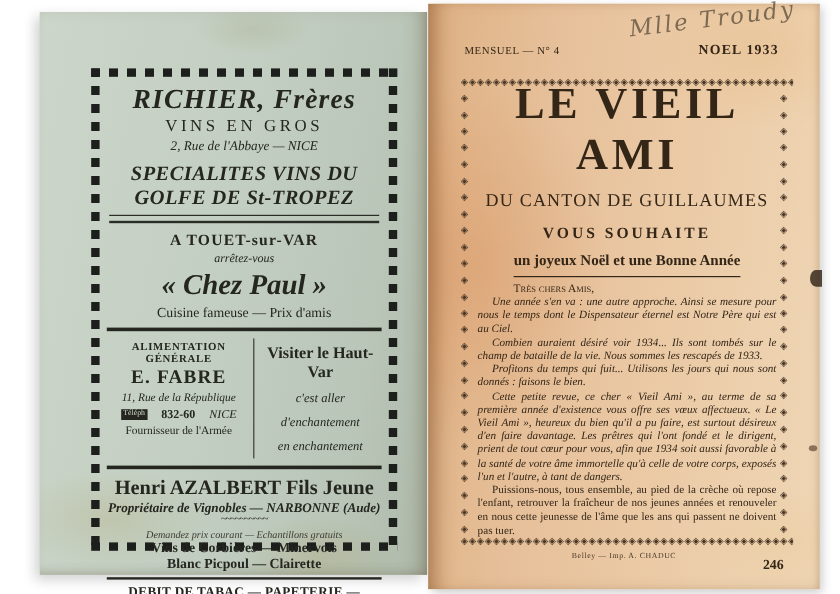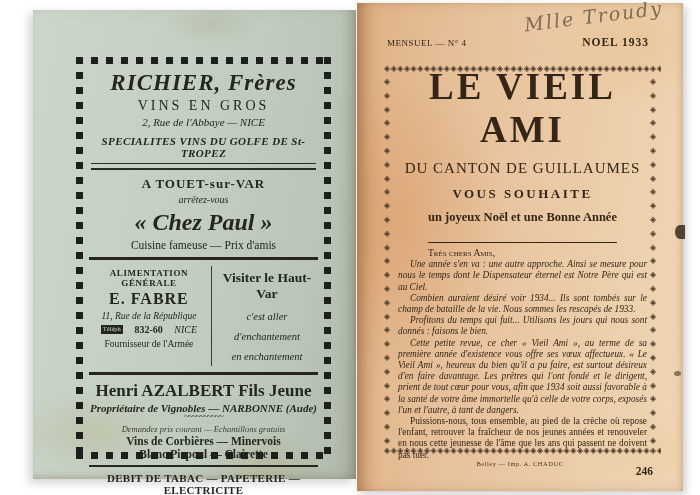--- a/index.html
+++ b/index.html
@@ -22,21 +22,21 @@
   }
   .dframe-strip{position:absolute;background-repeat:repeat;}
   .df-top   {left:0;right:0;top:0;height:7px;   background:repeating-linear-gradient(90deg,#1d1f1c 0 7px,transparent 7px 15px);}
   .df-bottom{left:0;right:0;bottom:0;height:7px;background:repeating-linear-gradient(90deg,#1d1f1c 0 7px,transparent 7px 15px);}
   .df-left  {top:0;bottom:0;left:0;width:7px;   background:repeating-linear-gradient(180deg,#1d1f1c 0 7px,transparent 7px 15px);}
   .df-right {top:0;bottom:0;right:0;width:7px;  background:repeating-linear-gradient(180deg,#1d1f1c 0 7px,transparent 7px 15px);}
   .ads{position:absolute;left:56px;top:56px;width:229px;height:384px;text-align:center;color:#24261f;}
   .ad-richier-name{font-size:23px;font-weight:bold;font-style:italic;letter-spacing:1px;margin-top:4px;}
   .ad-richier-l2{font-size:14px;letter-spacing:3px;margin-top:2px;}
   .ad-richier-l3{font-size:11px;font-style:italic;margin-top:2px;}
-  .ad-richier-spec{font-size:11px;font-style:italic;font-weight:bold;letter-spacing:.4px;margin-top:7px;}
+  .ad-richier-spec{font-size:17px;font-style:italic;font-weight:bold;letter-spacing:.4px;margin-top:7px;}
   .rule-double{height:4px;border-top:1px solid #2a2c26;border-bottom:2px solid #2a2c26;margin:4px 2px 6px 2px;}
   .rule-heavy{border-top:3px solid #24261f;margin:6px 0;}
   .rule-med{border-top:2px solid #24261f;margin:5px 0;}
   .ad-touet{font-size:13px;font-weight:bold;letter-spacing:1px;margin-top:3px;}
   .ad-arretez{font-size:10px;font-style:italic;margin-top:2px;}
   .ad-chezpaul{font-size:24px;font-weight:bold;font-style:italic;margin-top:4px;}
   .ad-cuisine{font-size:11.5px;margin-top:3px;}
   .fabre-row{display:flex;text-align:center;margin:2px 0;}
   .fabre-col{width:54%;padding:2px 2px 4px 0;}
   .hautvar-col{width:46%;border-left:1px solid #3a3c35;padding:2px 0 4px 4px;}
@@ -77,21 +77,21 @@
   .orn-frame{position:absolute;left:27px;top:61px;width:277px;height:393px;color:#473524;}
   .orn-h{position:absolute;left:0;right:0;height:11px;font-family:"DejaVu Sans",sans-serif;font-size:8px;line-height:10px;letter-spacing:.5px;white-space:nowrap;overflow:hidden;text-align:center;}
   .orn-top{top:0;} .orn-bot{bottom:0;}
   .orn-v{position:absolute;top:11px;bottom:11px;width:11px;font-family:"DejaVu Sans",sans-serif;font-size:8px;line-height:13.8px;word-break:break-all;overflow:hidden;}
   .orn-left{left:0;} .orn-right{right:0;}
   .rp-content{position:absolute;left:41px;top:56px;width:249px;height:380px;text-align:center;}
   .rp-title{font-size:37px;font-weight:bold;letter-spacing:3px;margin-top:6px;font-stretch:condensed;}
   .rp-subtitle{font-size:15px;letter-spacing:1px;margin-top:9px;}
   .rp-region{font-size:9.5px;margin-top:4px;}
   .rp-souhaite{font-size:13px;font-weight:bold;letter-spacing:2.5px;margin-top:9px;}
-  .rp-greeting{font-size:12.5px;font-weight:bold;margin-top:8px;border-bottom:1px solid #342617;display:inline-block;padding-bottom:17px;}
+  .rp-greeting{font-size:12.5px;font-weight:bold;margin-top:8px;border-bottom:1px solid #342617;display:inline-block;padding-bottom:5px;}
   .rp-body{text-align:justify;margin-top:5px;font-size:9.3px;line-height:11.2px;}
   .rp-salutation{font-variant:small-caps;text-indent:30px;text-align:left;font-size:9.5px;}
   .rp-body p{margin:0;text-indent:12px;}
   .p-italic{font-style:italic;}
   .rp-imprint{position:absolute;left:0;right:0;top:457px;text-align:center;font-size:6.5px;color:#4a3a28;letter-spacing:.5px;}
   .rp-pagenum{position:absolute;right:30px;top:462px;font-size:11.5px;font-weight:bold;}
   .edge-blemish{position:absolute;right:-2px;top:222px;width:10px;height:14px;background:#2e2014;border-radius:60% 0 0 60%;opacity:.8;}
   .edge-blemish2{position:absolute;right:2px;top:368px;width:7px;height:5px;background:#4a3420;border-radius:50%;opacity:.6;}
 </style>
 </head>

